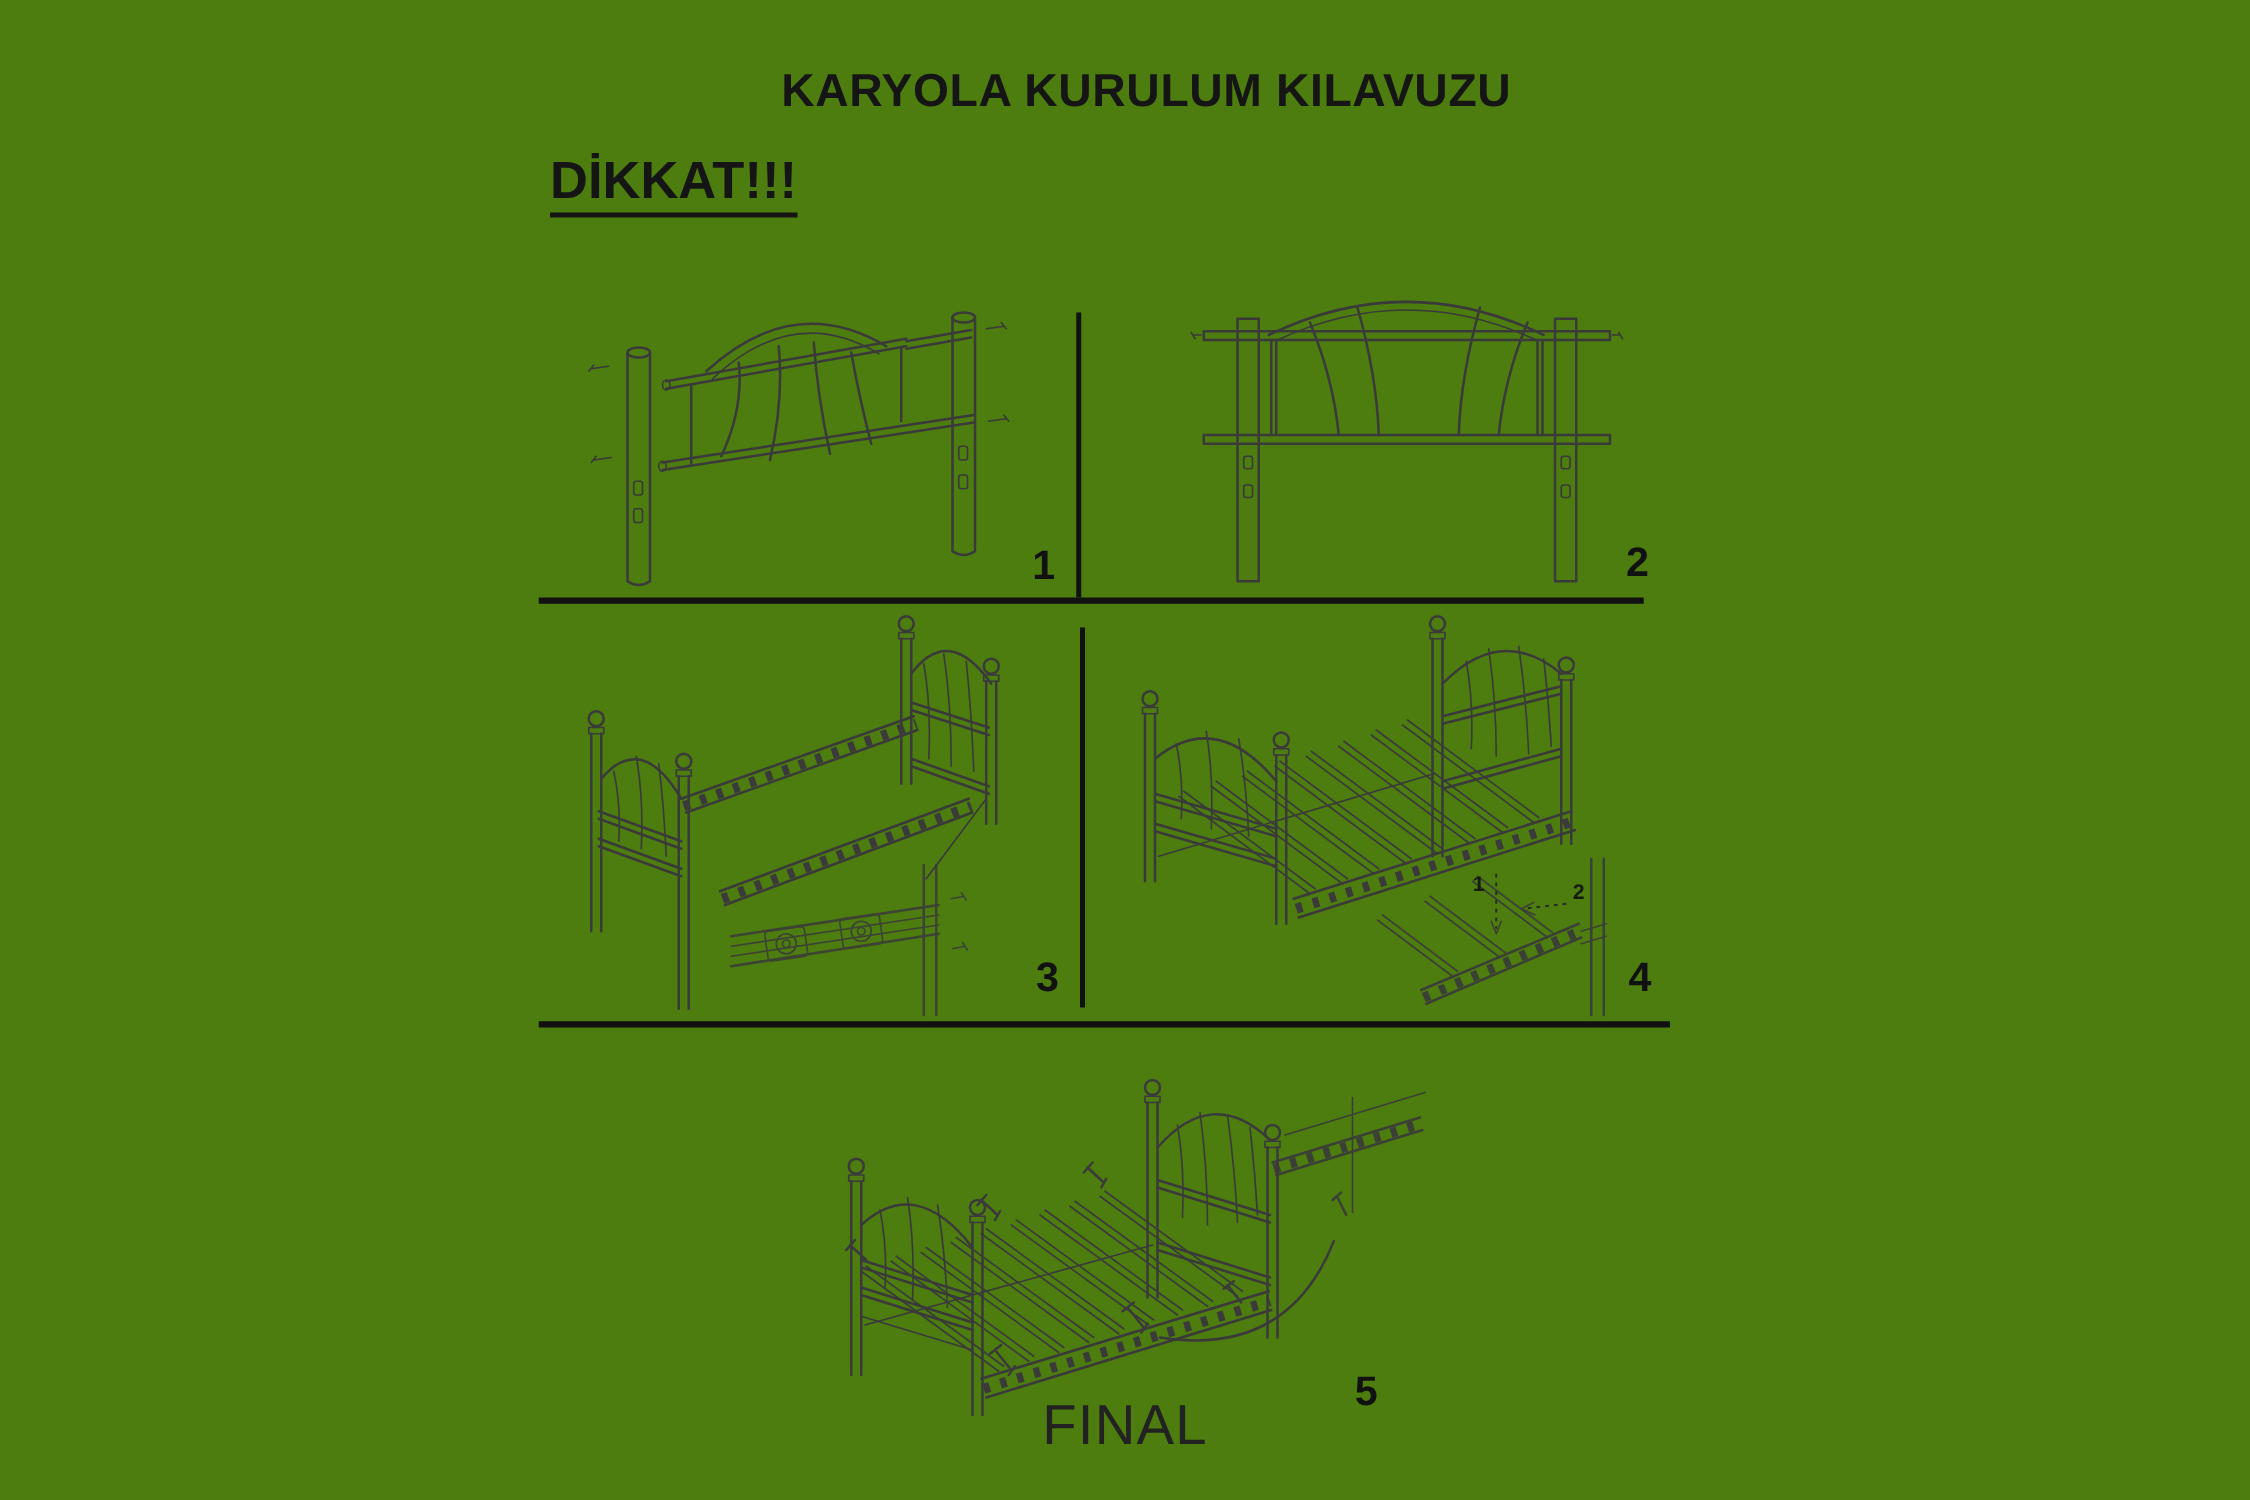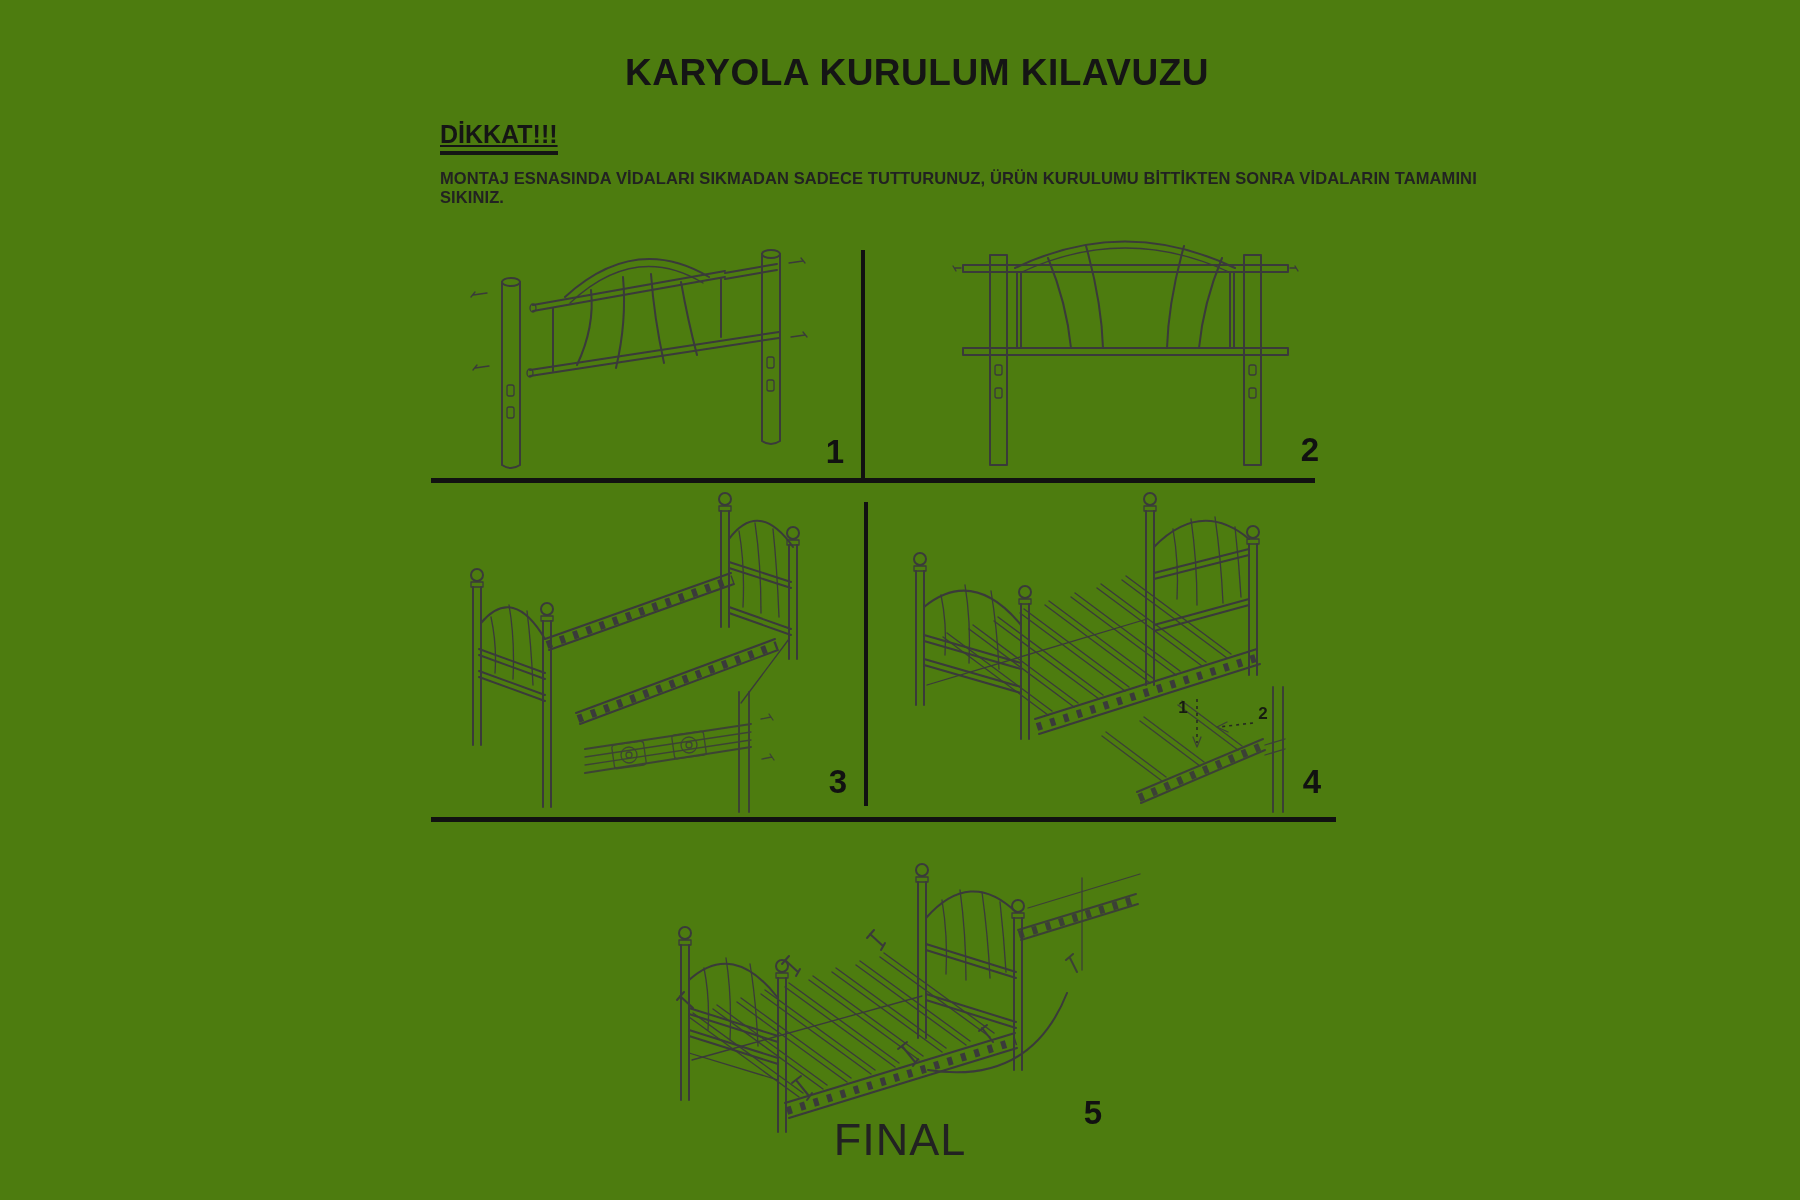--- a/index.html
+++ b/index.html
@@ -5,22 +5,22 @@
   html,body{margin:0;padding:0;background:#e8e8e8;}
   .page{
     position:relative;width:1800px;height:1200px;background:#4d7c0f;
     font-family:"Liberation Sans","DejaVu Sans",sans-serif;color:#1b1b1b;overflow:hidden;
   }
   .title{
     position:absolute;left:0;top:52px;width:1834px;text-align:center;
     font-size:37px;font-weight:bold;letter-spacing:.5px;color:#151515;
   }
   .warn-head{
-    position:absolute;left:440px;top:120px;font-size:25px;font-weight:bold;
-    border-bottom:4px solid #151515;padding-bottom:2px;color:#151515;text-decoration:underline;
+    position:absolute;left:440px;top:120px;font-size:42px;font-weight:bold;
+    border-bottom:4px solid #151515;padding-bottom:2px;color:#151515;
   }
   .warn-body{
     position:absolute;left:440px;top:169px;width:1050px;font-size:16.5px;font-weight:bold;
     letter-spacing:.1px;color:#222;
   }
   .divider{position:absolute;background:#111;}
   .num{
     position:absolute;transform:translate(-50%,-50%);
     font-size:33px;font-weight:bold;color:#111;
   }
@@ -36,21 +36,20 @@
   .dash{stroke:#222;stroke-width:1.6;stroke-dasharray:3 4;fill:none;}
   .lbl{font:bold 17px "Liberation Sans",sans-serif;fill:#111;stroke:none;}
 </style>
 </head>
 <body>
 
 <div class="page">
 
   <div class="title">KARYOLA KURULUM KILAVUZU</div>
   <div class="warn-head">DİKKAT!!!</div>
-  <div class="warn-body">MONTAJ ESNASINDA VİDALARI SIKMADAN SADECE TUTTURUNUZ, ÜRÜN KURULUMU BİTTİKTEN SONRA VİDALARIN TAMAMINI SIKINIZ.</div>
 
   <div class="divider" style="left:861px;top:250px;width:4px;height:228px;"></div>
   <div class="divider" style="left:431px;top:478px;width:884px;height:5px;"></div>
   <div class="divider" style="left:864px;top:502px;width:4px;height:304px;"></div>
   <div class="divider" style="left:431px;top:817px;width:905px;height:5px;"></div>
 
   <svg style="left:425px;top:205px;" width="390" height="270" viewBox="0 0 390 270">
     <g>
       <ellipse class="ink" cx="86" cy="77" rx="9" ry="4"></ellipse>
       <path class="ink" d="M77 77 V260 M95 77 V260 M77 260 Q86 266 95 260"></path>

